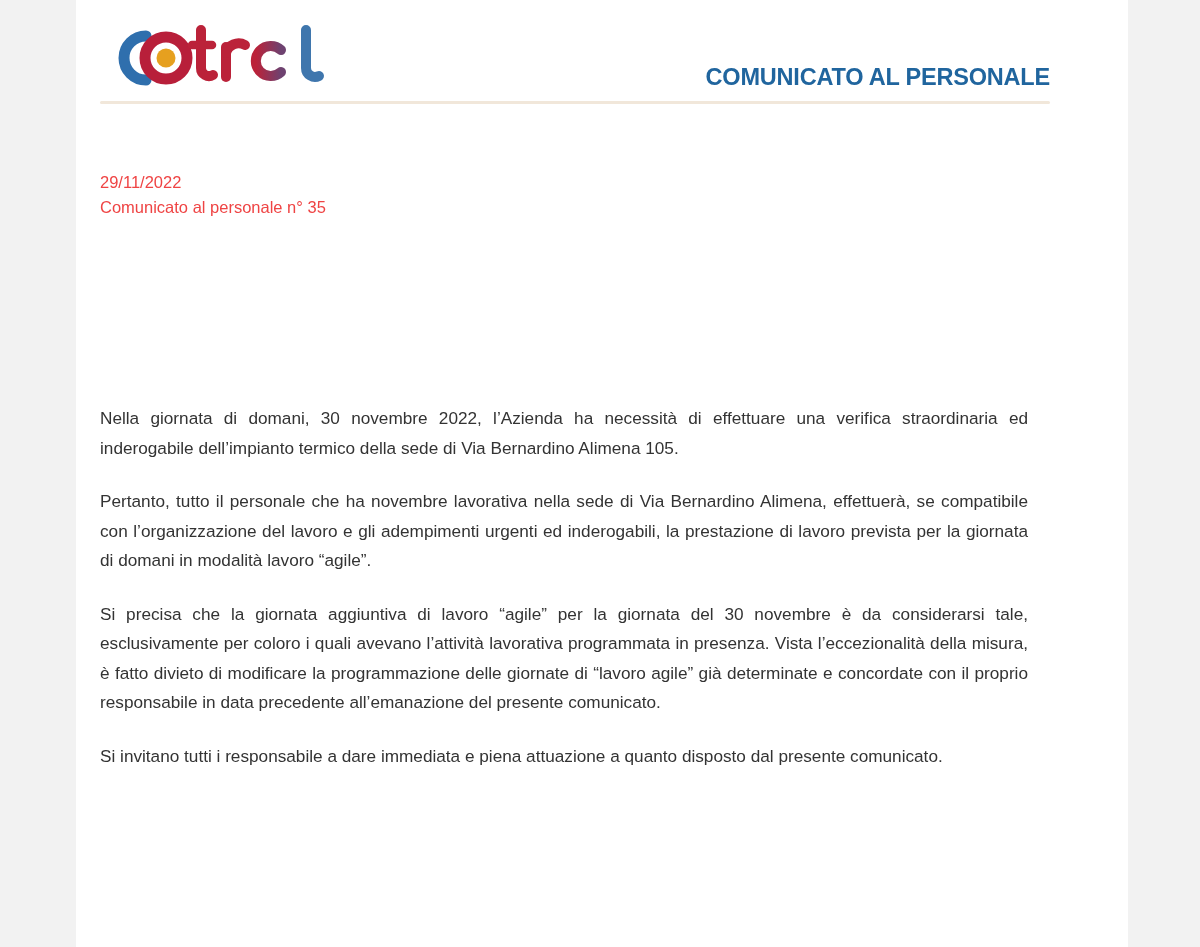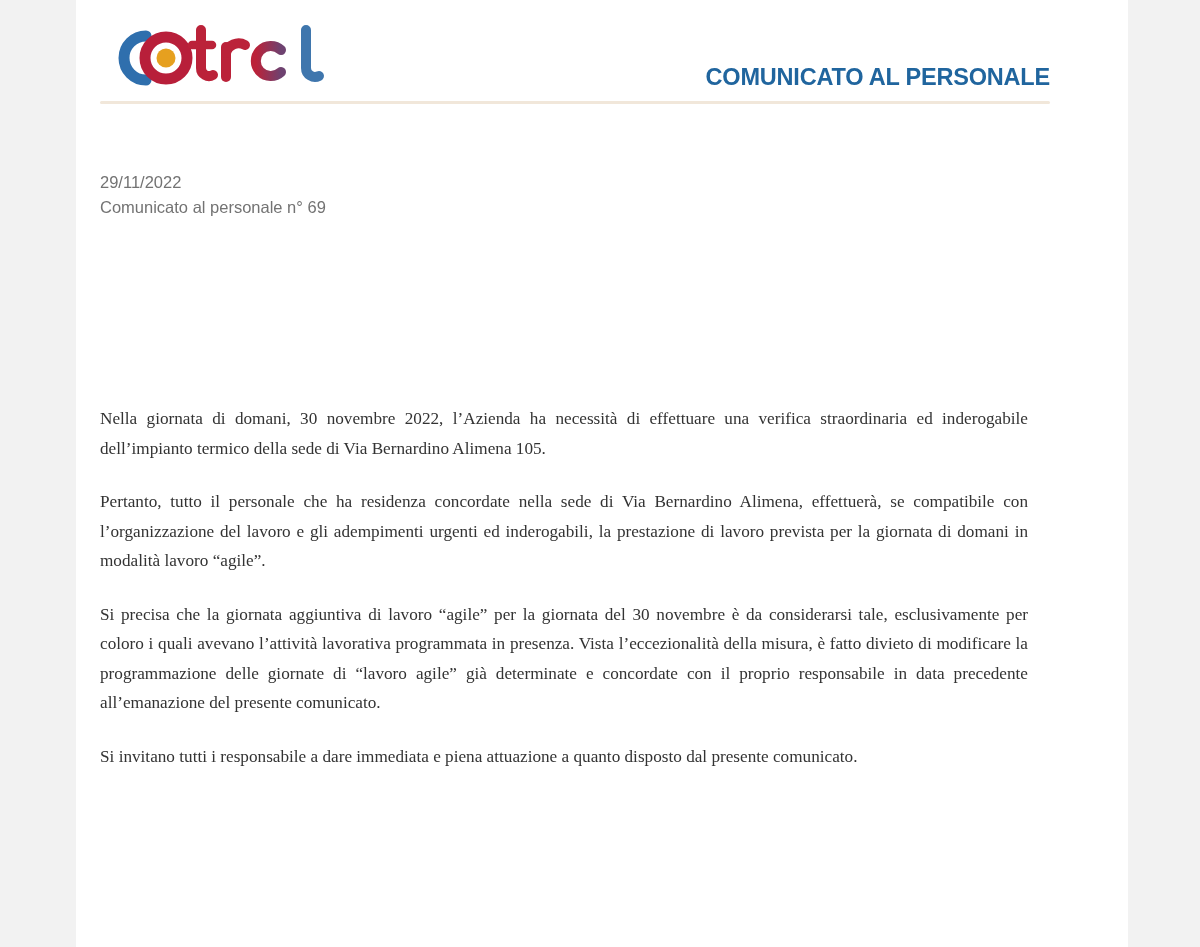--- a/index.html
+++ b/index.html
@@ -64,21 +64,21 @@
     background: #f1e7da;
     border-radius: 2px;
   }
 
   
   .meta {
     position: absolute;
     left: 24px;
     top: 170px;
     width: 600px;
-    color: #737373;
+    color: #ef4444;
     font-size: 16.5px;
     line-height: 25px;
   }
   .meta div { white-space: nowrap; }
 
   
   .doc-title {
     position: absolute;
     left: 46px;
     top: 326px;
@@ -98,21 +98,20 @@
     width: 928px;
   }
 
   .body-copy p {
     margin: 0 0 24px 0;
     font-size: 17.2px;
     line-height: 29.5px;
     color: #333333;
     text-align: justify;
     text-justify: inter-word;
-    font-family: Liberation Serif, serif;
   }
   .body-copy p:last-child { margin-bottom: 16px; }
 </style>
 </head>
 <body>
 
 <div class="page">
 
   <div class="doc-header">
 
@@ -150,24 +149,24 @@
       </svg>
     </div>
 
     <div class="header-title">COMUNICATO AL PERSONALE</div>
   </div>
 
   <div class="header-rule"></div>
 
   <div class="meta">
     <div>29/11/2022</div>
-    <div>Comunicato al personale n° 69</div>
+    <div>Comunicato al personale n° 35</div>
   </div>
 
 
   <div class="body-copy">
     <p>Nella giornata di domani, 30 novembre 2022, l’Azienda ha necessità di effettuare una verifica straordinaria ed inderogabile dell’impianto termico della sede di Via Bernardino Alimena 105.</p>
-    <p>Pertanto, tutto il personale che ha residenza concordate nella sede di Via Bernardino Alimena, effettuerà, se compatibile con l’organizzazione del lavoro e gli adempimenti urgenti ed inderogabili, la prestazione di lavoro prevista per la giornata di domani in modalità lavoro “agile”.</p>
+    <p>Pertanto, tutto il personale che ha novembre lavorativa nella sede di Via Bernardino Alimena, effettuerà, se compatibile con l’organizzazione del lavoro e gli adempimenti urgenti ed inderogabili, la prestazione di lavoro prevista per la giornata di domani in modalità lavoro “agile”.</p>
     <p>Si precisa che la giornata aggiuntiva di lavoro “agile” per la giornata del 30 novembre è da considerarsi tale, esclusivamente per coloro i quali avevano l’attività lavorativa programmata in presenza. Vista l’eccezionalità della misura, è fatto divieto di modificare la programmazione delle giornate di “lavoro agile” già determinate e concordate con il proprio responsabile in data precedente all’emanazione del presente comunicato.</p>
     <p>Si invitano tutti i responsabile a dare immediata e piena attuazione a quanto disposto dal presente comunicato.</p>
   </div>
 
 </div>
 
 </body></html>

